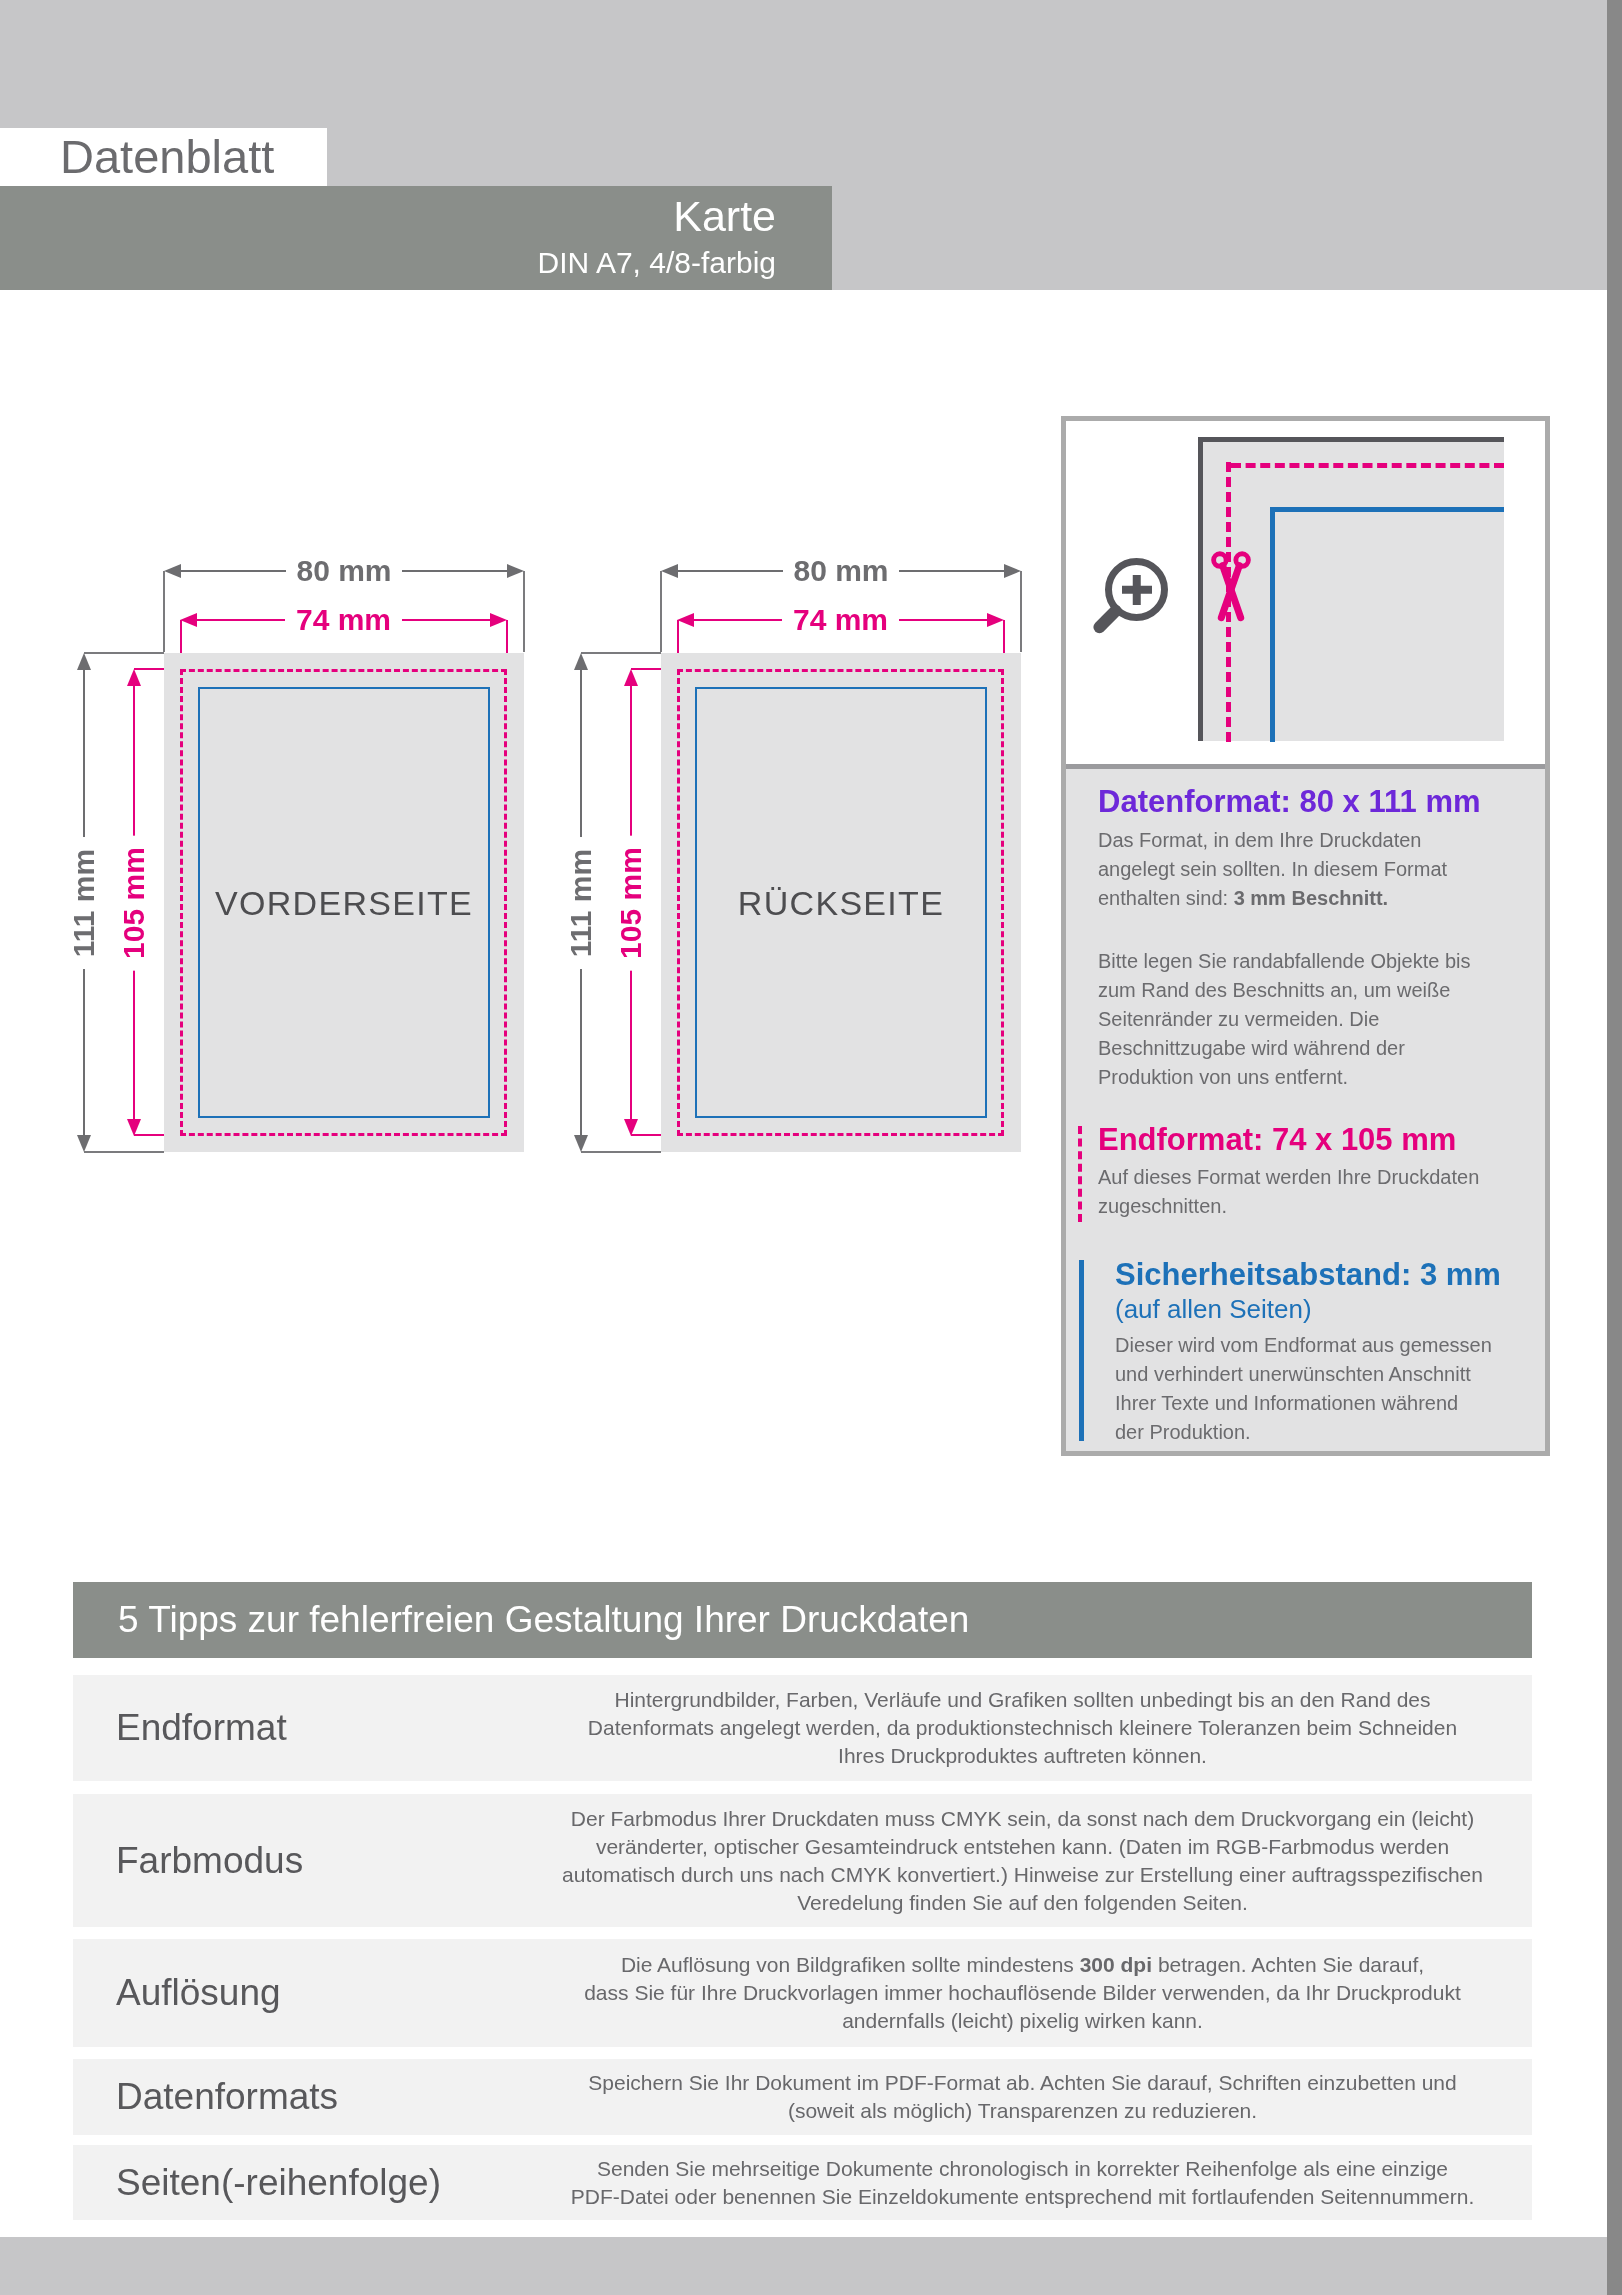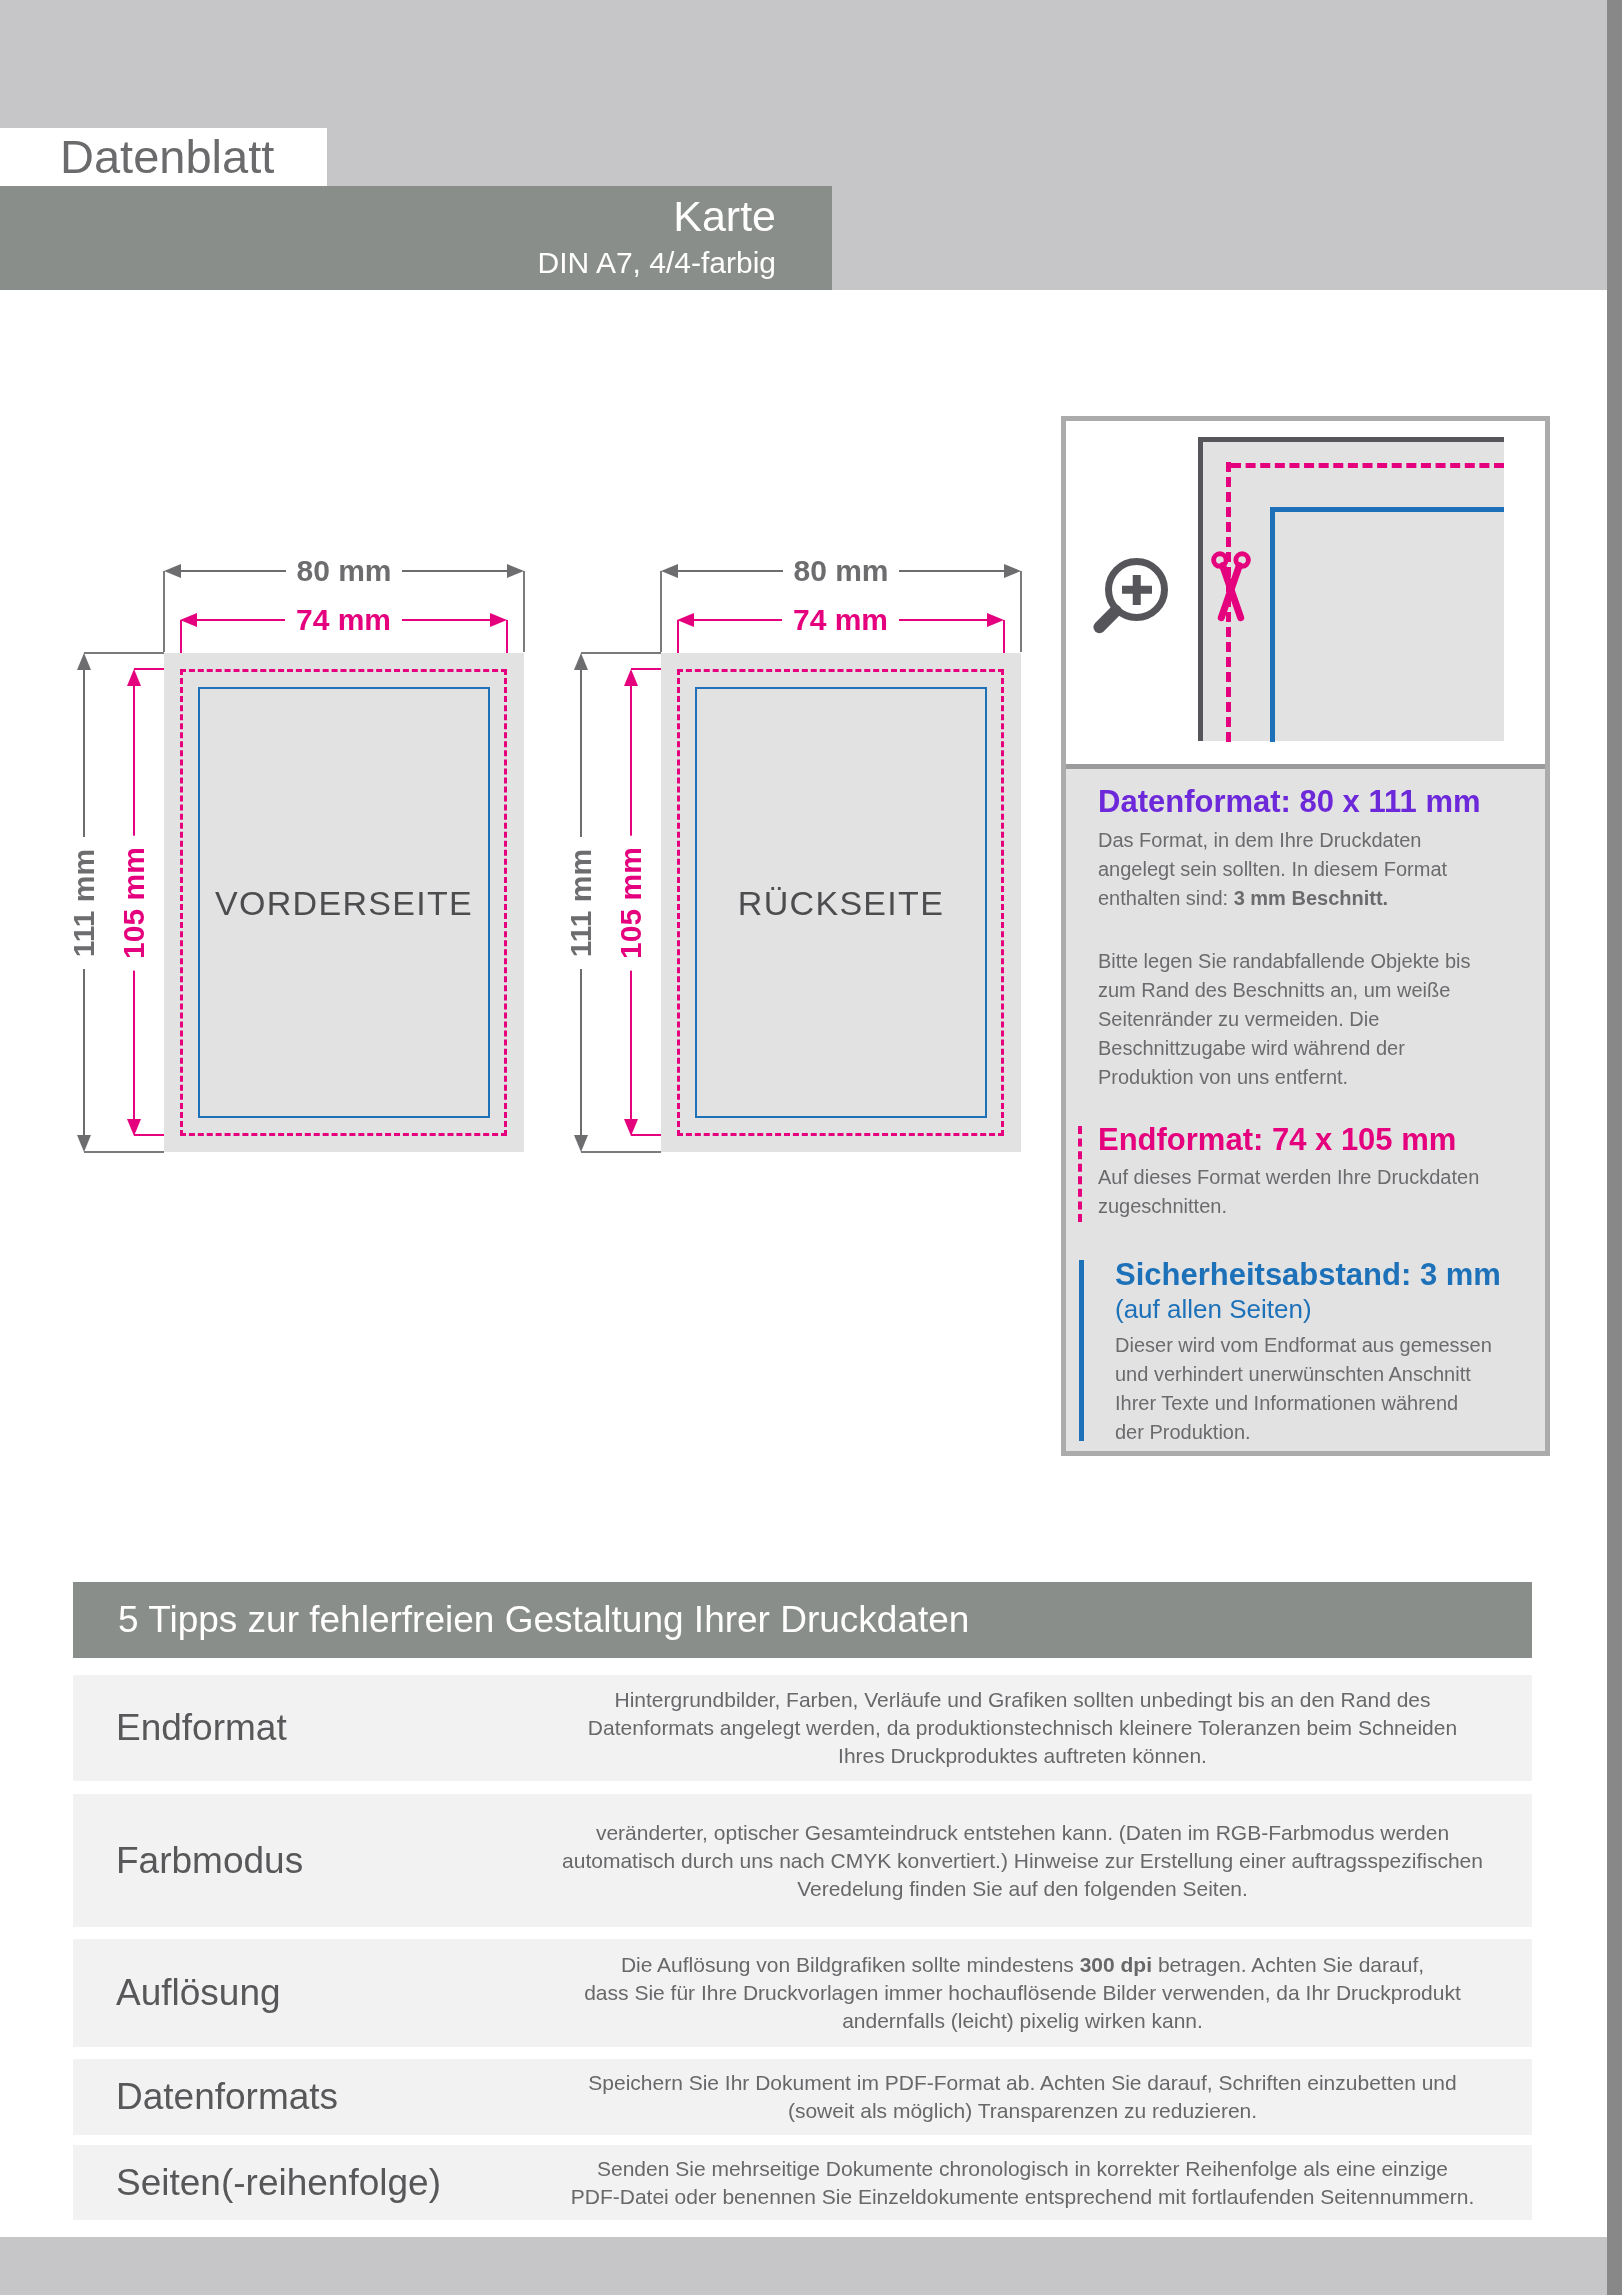--- a/index.html
+++ b/index.html
@@ -126,21 +126,21 @@
 <body>
 
 <div id="page">
 
   <div id="band-top"></div>
   <div id="datenblatt-box">
     <span>Datenblatt</span>
   </div>
   <div id="karte-box">
     <div id="karte-title">Karte</div>
-    <div id="karte-subtitle">DIN A7, 4/4-farbig</div>
+    <div id="karte-subtitle">DIN A7, 4/8-farbig</div>
   </div>
 
   <div class="diagram" id="diag-front">
     <div class="hdim gray w-outer">
       <div class="ah ah-l"></div>
         <div class="seg"></div>
       <div class="hlabel">80 mm</div>
       <div class="seg"></div>
         <div class="ah ah-r"></div>
     </div>
@@ -282,20 +282,21 @@
     <div class="tip-label">Endformat</div>
     <div class="tip-text">
         <div class="line">Hintergrundbilder, Farben, Verläufe und Grafiken sollten unbedingt bis an den Rand des</div>
         <div class="line">Datenformats angelegt werden, da produktionstechnisch kleinere Toleranzen beim Schneiden</div>
         <div class="line">Ihres Druckproduktes auftreten können.</div>
       </div>
   </div>
   <div class="tip-row" id="row-farbmodus">
     <div class="tip-label">Farbmodus</div>
     <div class="tip-text">
+        <div class="line">Der Farbmodus Ihrer Druckdaten muss CMYK sein, da sonst nach dem Druckvorgang ein (leicht)</div>
         <div class="line">veränderter, optischer Gesamteindruck entstehen kann. (Daten im RGB-Farbmodus werden</div>
         <div class="line">automatisch durch uns nach CMYK konvertiert.) Hinweise zur Erstellung einer auftragsspezifischen</div>
         <div class="line">Veredelung finden Sie  auf den folgenden Seiten.</div>
       </div>
   </div>
   <div class="tip-row" id="row-aufloesung">
     <div class="tip-label">Auflösung</div>
     <div class="tip-text">
         <div class="line">Die Auflösung von Bildgrafiken sollte mindestens <b>300 dpi</b> betragen. Achten Sie darauf,</div>
         <div class="line">dass Sie für Ihre Druckvorlagen immer hochauflösende Bilder verwenden, da Ihr Druckprodukt</div>

